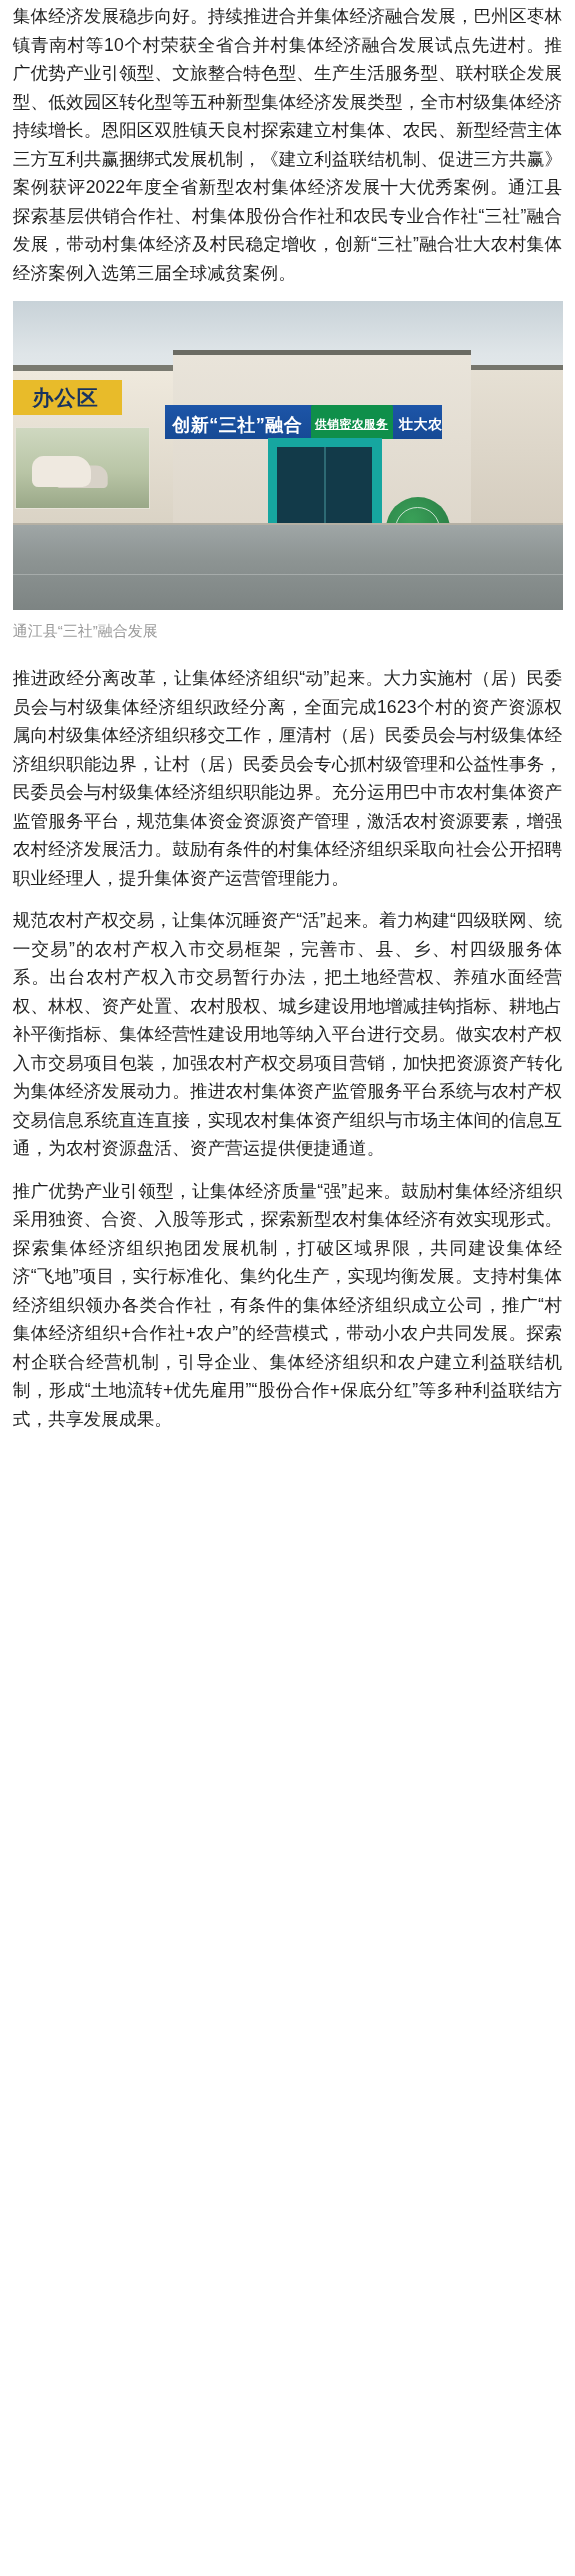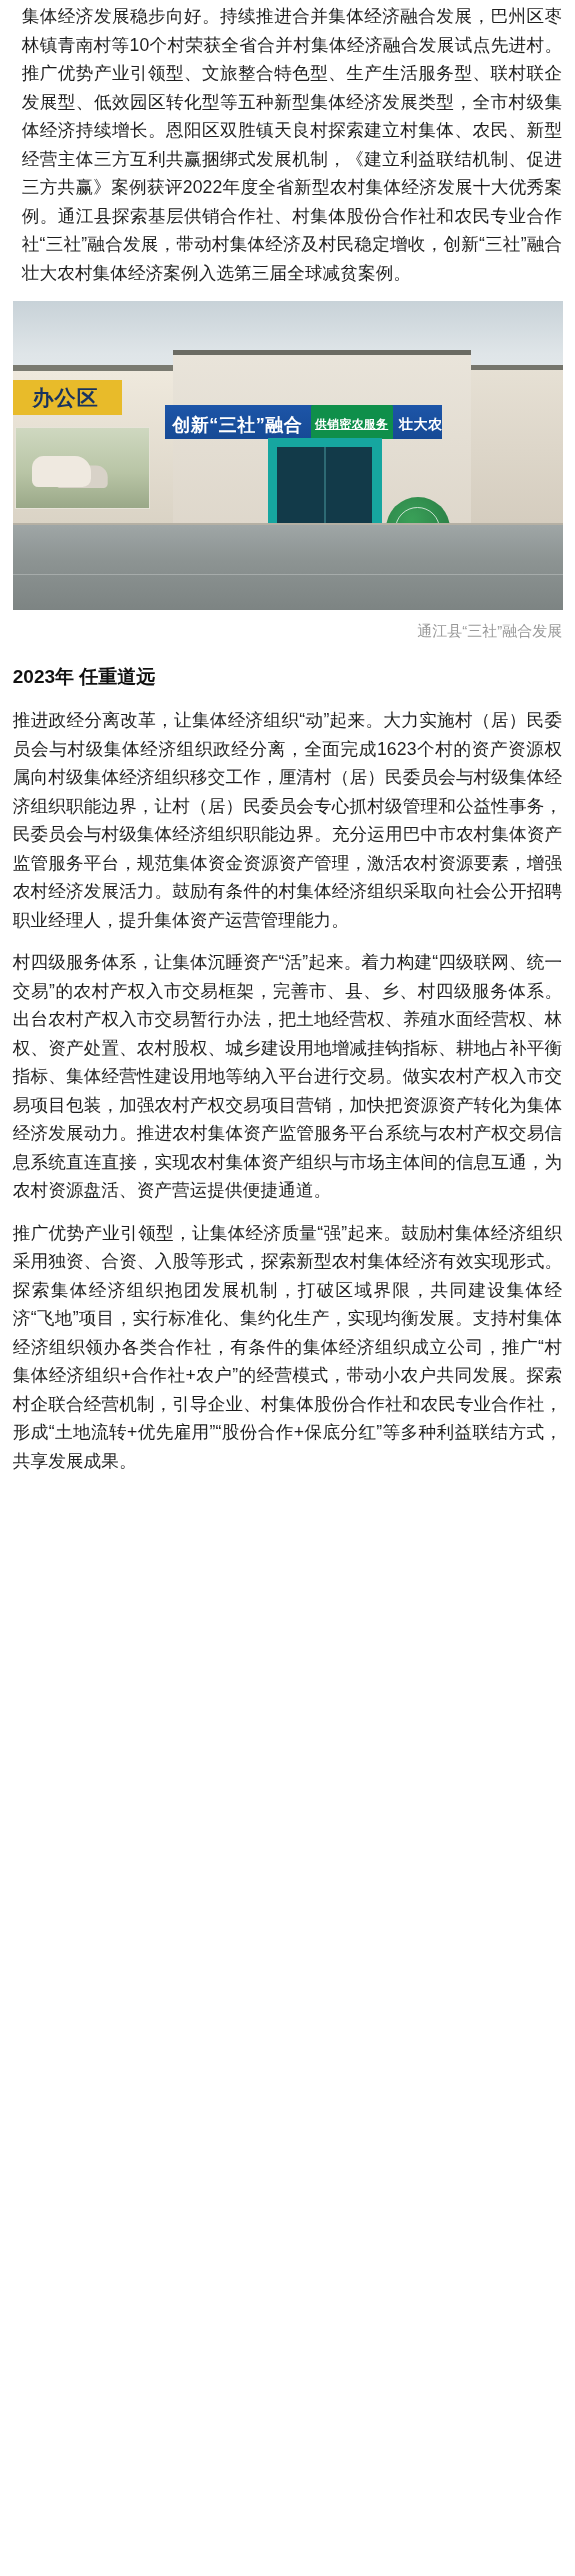--- a/index.html
+++ b/index.html
@@ -23,21 +23,20 @@
     text-align: justify;
     text-justify: inter-ideograph;
     margin: 0 0 14px 0;
     color: #1f1f1f;
     letter-spacing: 0.1px;
   }
   .para.first {
     text-indent: 0;
     margin-top: 0;
     padding-top: 2.1px;
-    margin-left: 9px;
   }
   .para b, .lead {
     font-weight: normal;
   }
   .figure {
     margin: 5.3px 0 2.1px 0;
   }
   .photo {
     position: relative;
     width: 550px;
@@ -189,21 +188,21 @@
     height: 7.5px;
     background: #b5b0a4;
   }
   .ground-line {
     position: absolute;
     left: 0; right: 0; bottom: 35px;
     height: 1.6px;
     background: rgba(255,255,255,.25);
   }
   .caption {
-    text-align: right;
+    text-align: left;
     color: #999999;
     font-size: 15px;
     margin: 11.7px 0 23.4px 0;
   }
   .heading {
     font-size: 19px;
     font-weight: bold;
     color: #111111;
     margin: 3.2px 0 16px 0;
   }
@@ -231,28 +230,27 @@
         <div class="door-split"></div>
       </div>
       <div class="emblem"></div>
       <div class="curb"></div>
       <div class="ground"></div>
       <div class="ground-line"></div>
     </div>
     <div class="caption">通江县“三社”融合发展</div>
   </div>
 
-  <div class="heading">2023年  任重道远</div>
 
   <p class="para">
     <b class="lead">推进政经分离改革，让集体经济组织“动”起来。</b><span>大力实施村（居）民委员会与村级集体经济组织政经分离，全面完成1623个村的资产资源权属向村级集体经济组织移交工作，厘清村（居）民委员会与村级集体经济组织职能边界，让村（居）民委员会专心抓村级管理和公益性事务，民委员会与村级集体经济组织职能边界。充分运用巴中市农村集体资产监管服务平台，规范集体资金资源资产管理，激活农村资源要素，增强农村经济发展活力。鼓励有条件的村集体经济组织采取向社会公开招聘职业经理人，提升集体资产运营管理能力。</span>
   </p>
 
   <p class="para">
-    <b class="lead">村四级服务体系，让集体沉睡资产“活”起来。</b><span>着力构建“四级联网、统一交易”的农村产权入市交易框架，完善市、县、乡、村四级服务体系。出台农村产权入市交易暂行办法，把土地经营权、养殖水面经营权、林权、资产处置、农村股权、城乡建设用地增减挂钩指标、耕地占补平衡指标、集体经营性建设用地等纳入平台进行交易。做实农村产权入市交易项目包装，加强农村产权交易项目营销，加快把资源资产转化为集体经济发展动力。推进农村集体资产监管服务平台系统与农村产权交易信息系统直连直接，实现农村集体资产组织与市场主体间的信息互通，为农村资源盘活、资产营运提供便捷通道。</span>
+    <b class="lead">规范农村产权交易，让集体沉睡资产“活”起来。</b><span>着力构建“四级联网、统一交易”的农村产权入市交易框架，完善市、县、乡、村四级服务体系。出台农村产权入市交易暂行办法，把土地经营权、养殖水面经营权、林权、资产处置、农村股权、城乡建设用地增减挂钩指标、耕地占补平衡指标、集体经营性建设用地等纳入平台进行交易。做实农村产权入市交易项目包装，加强农村产权交易项目营销，加快把资源资产转化为集体经济发展动力。推进农村集体资产监管服务平台系统与农村产权交易信息系统直连直接，实现农村集体资产组织与市场主体间的信息互通，为农村资源盘活、资产营运提供便捷通道。</span>
   </p>
 
   <p class="para">
-    <b class="lead">推广优势产业引领型，让集体经济质量“强”起来。</b><span>鼓励村集体经济组织采用独资、合资、入股等形式，探索新型农村集体经济有效实现形式。探索集体经济组织抱团发展机制，打破区域界限，共同建设集体经济“飞地”项目，实行标准化、集约化生产，实现均衡发展。支持村集体经济组织领办各类合作社，有条件的集体经济组织成立公司，推广“村集体经济组织+合作社+农户”的经营模式，带动小农户共同发展。探索村企联合经营机制，引导企业、村集体股份合作社和农民专业合作社，形成“土地流转+优先雇用”“股份合作+保底分红”等多种利益联结方式，共享发展成果。</span>
+    <b class="lead">推广优势产业引领型，让集体经济质量“强”起来。</b><span>鼓励村集体经济组织采用独资、合资、入股等形式，探索新型农村集体经济有效实现形式。探索集体经济组织抱团发展机制，打破区域界限，共同建设集体经济“飞地”项目，实行标准化、集约化生产，实现均衡发展。支持村集体经济组织领办各类合作社，有条件的集体经济组织成立公司，推广“村集体经济组织+合作社+农户”的经营模式，带动小农户共同发展。探索村企联合经营机制，引导企业、集体经济组织和农户建立利益联结机制，形成“土地流转+优先雇用”“股份合作+保底分红”等多种利益联结方式，共享发展成果。</span>
   </p>
 
 </div>
 
 
 </body></html>

